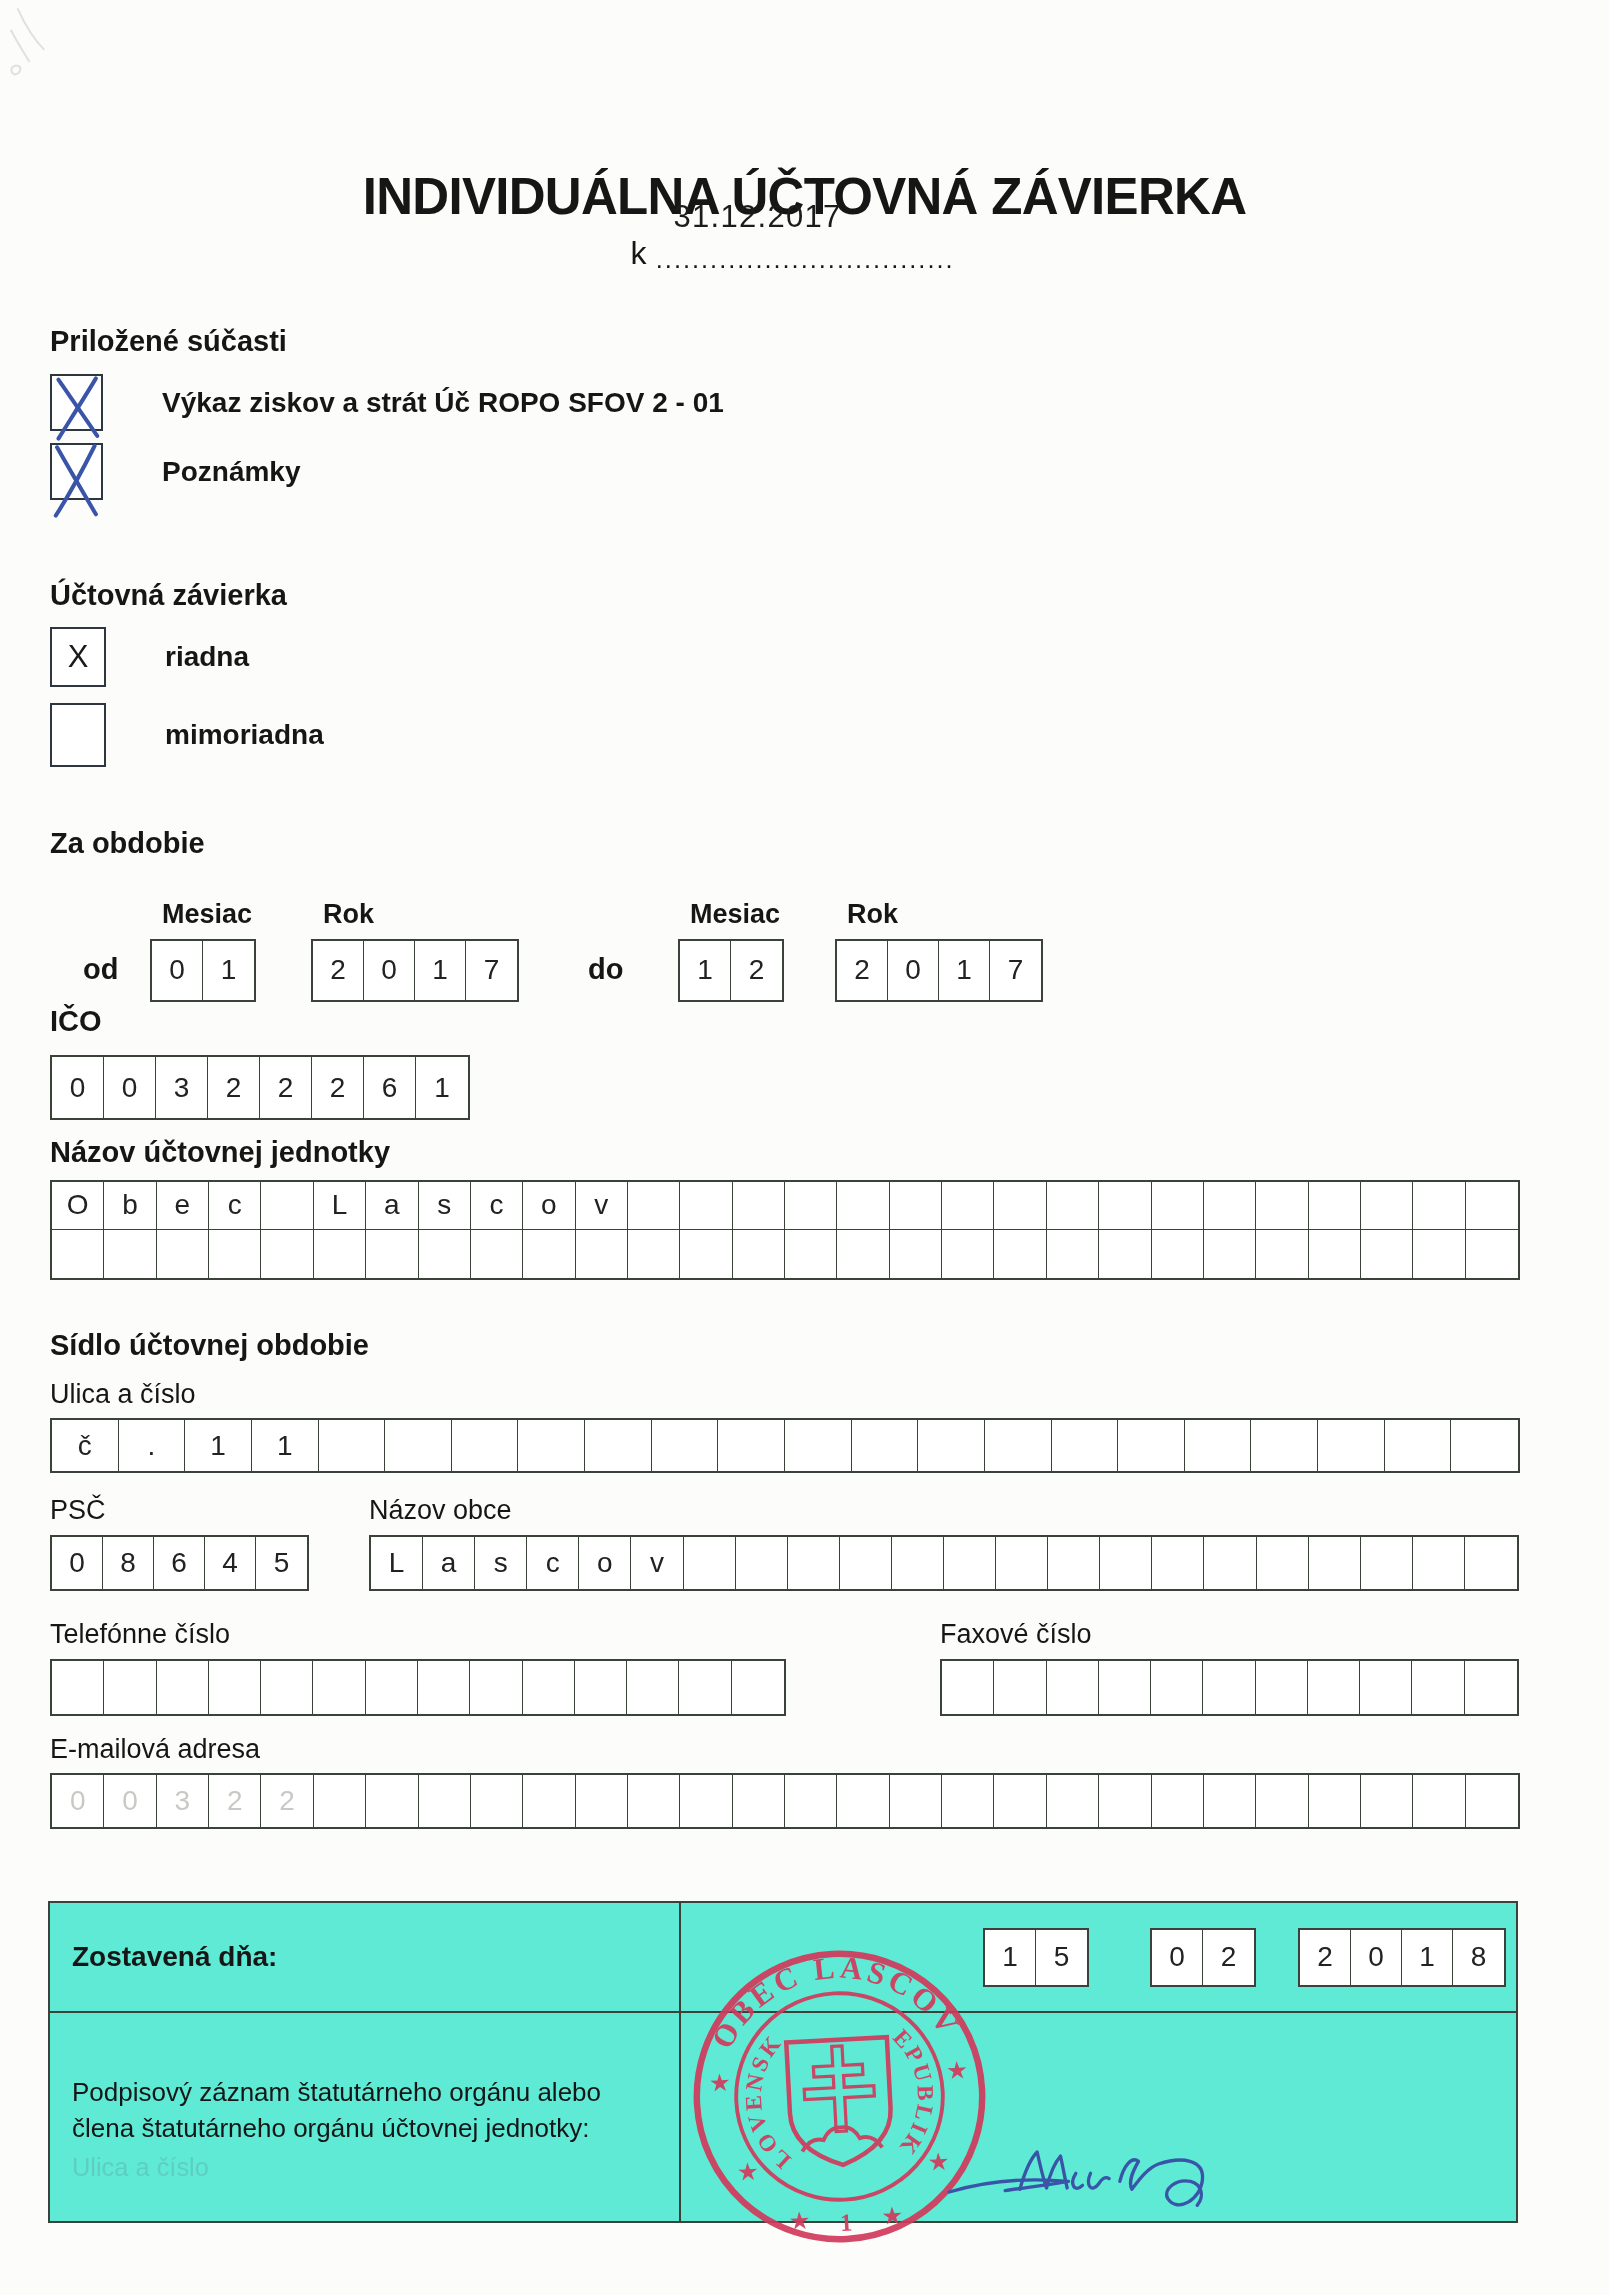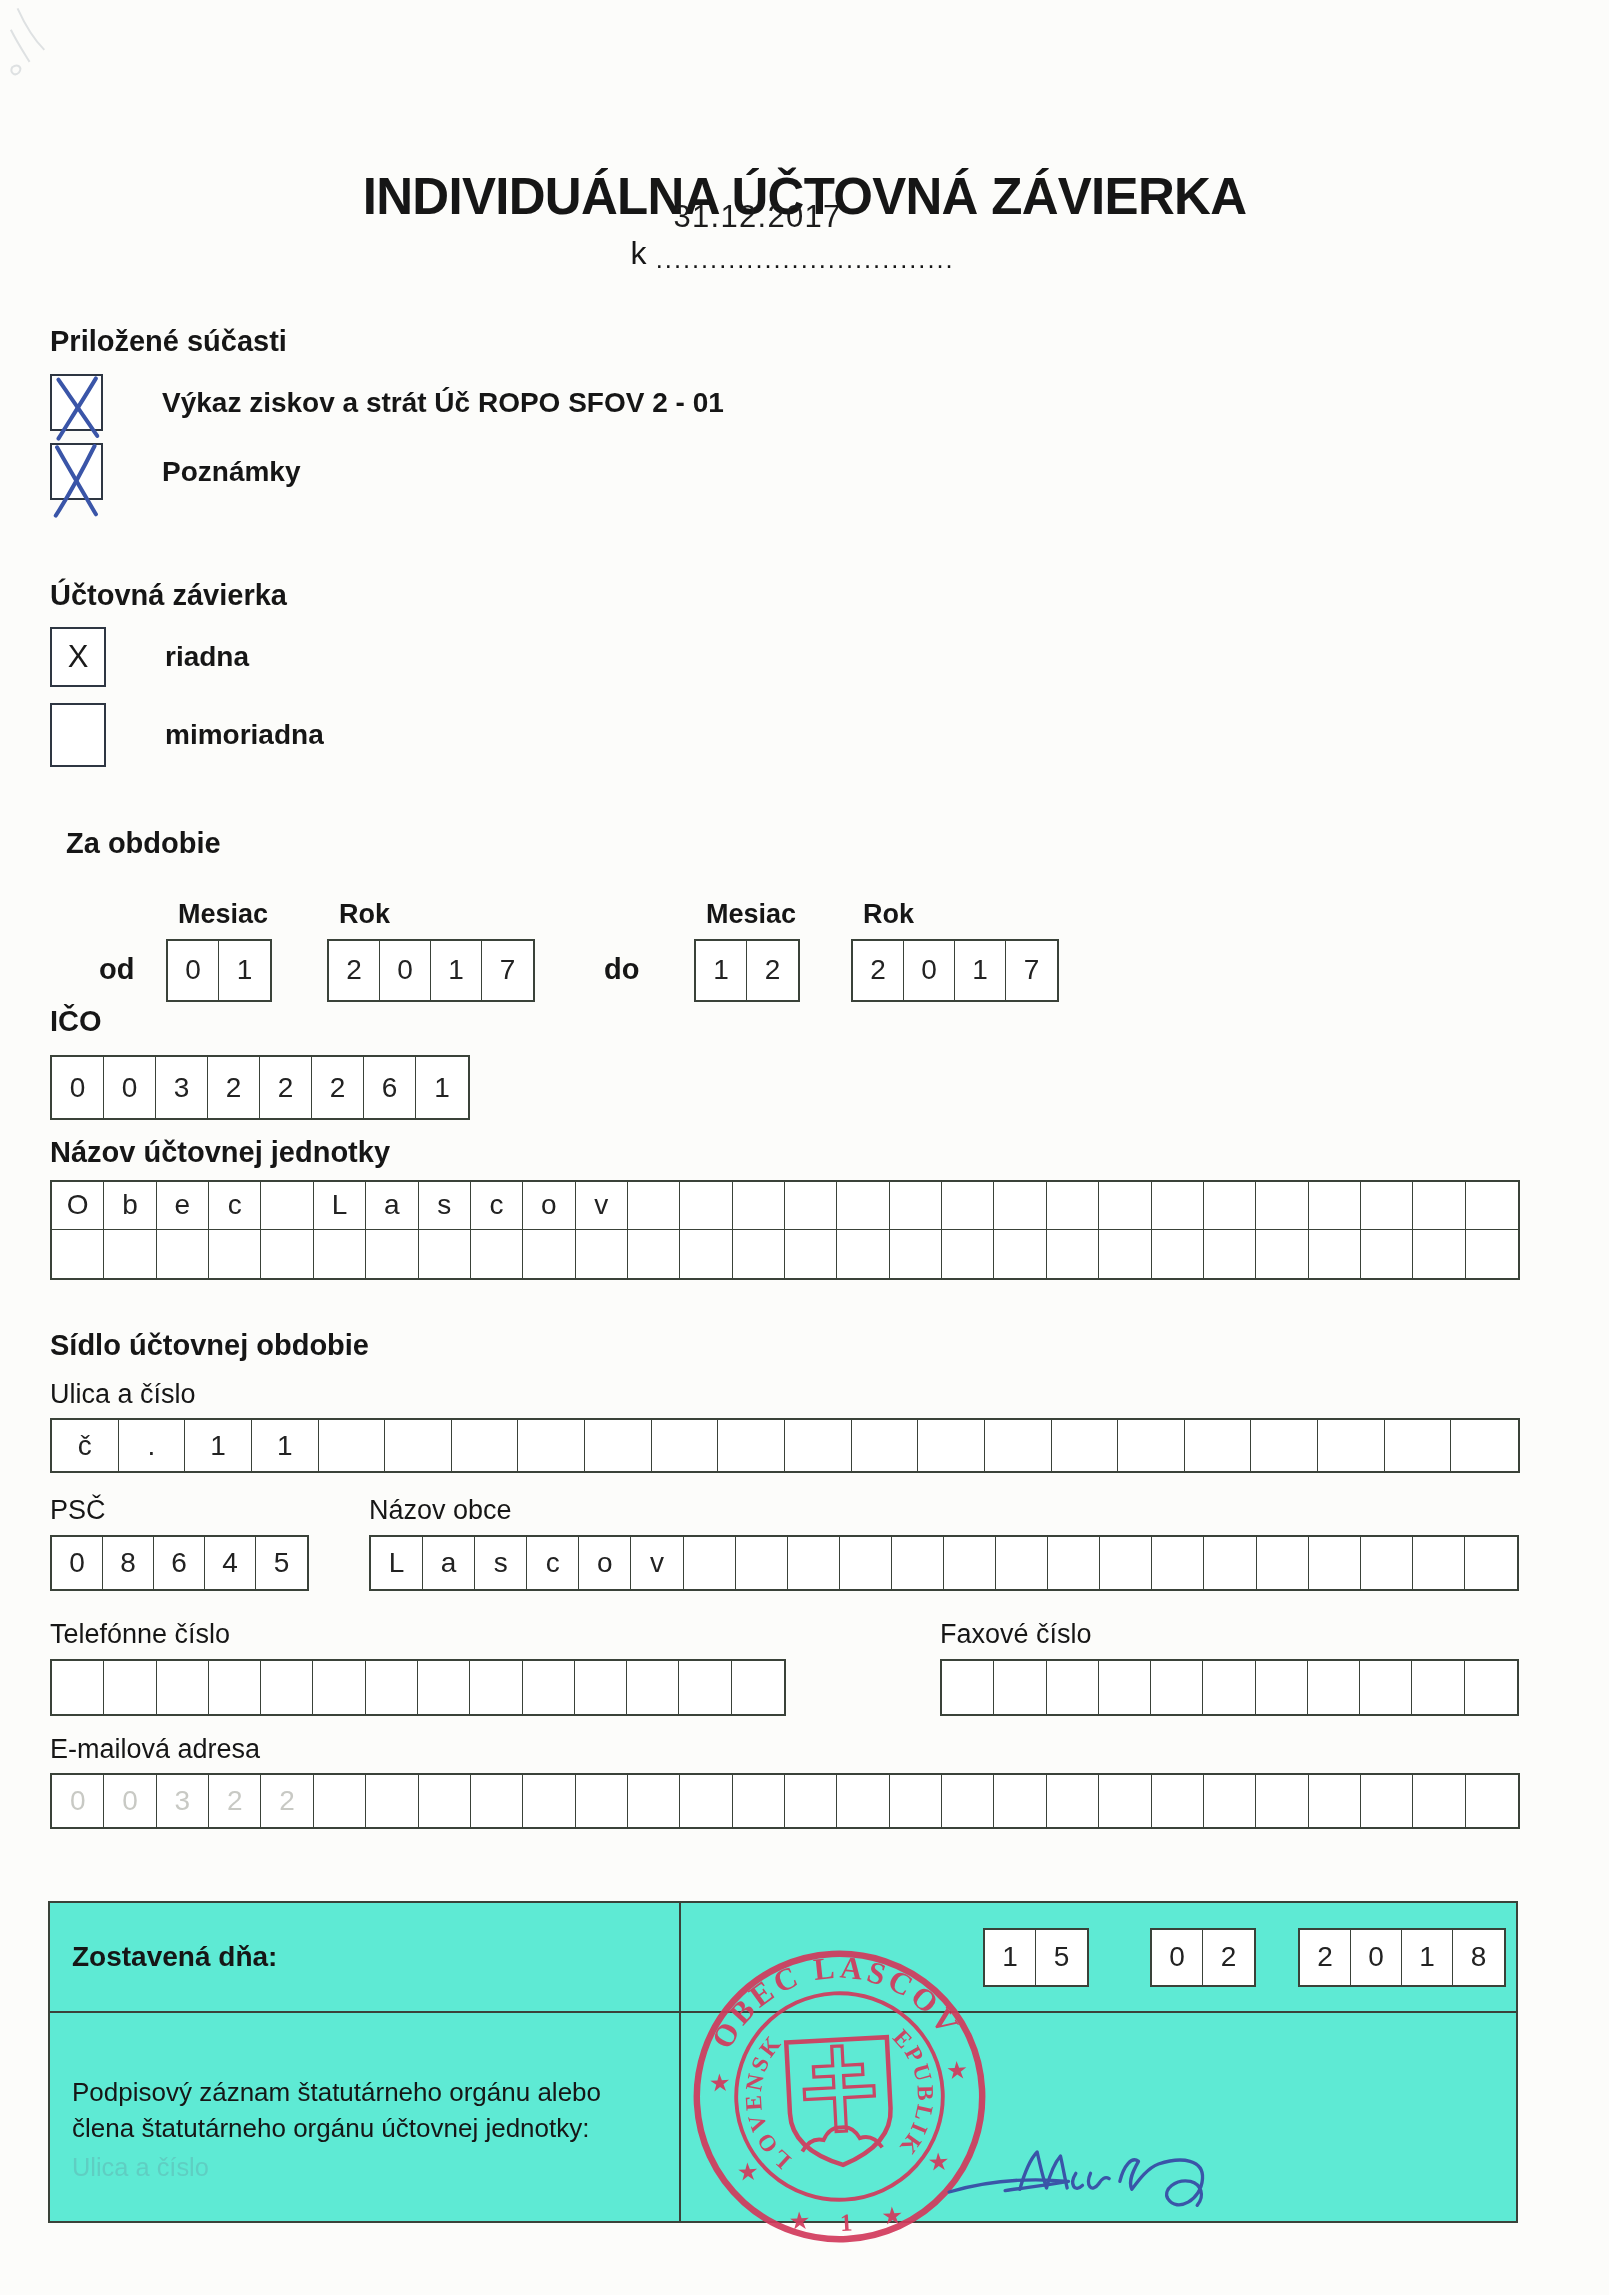--- a/index.html
+++ b/index.html
@@ -151,21 +151,21 @@
       </div>
       <div class="lbl b">riadna</div>
     </div>
 
     <div class="ckrow">
       <div class="ckbox" style="width:56px;height:64px;"></div>
       <div class="lbl b">mimoriadna</div>
     </div>
   </div>
 
-  <div class="sec" style="top:827px;margin-left:16px;">
+  <div class="sec" style="top:827px;">
     <div class="h2">Za obdobie</div>
     <div class="period-row">
       <div class="p-abs p-odo" style="left:33px;top:86px;">od</div>
       <div class="p-abs p-lbl" style="left:112px;top:32px;">Mesiac</div>
       <div class="p-abs cellgrid g2" style="left:100px;top:72px;">
           <div class="cell">0</div>
           <div class="cell">1</div>
         </div>
       <div class="p-abs p-lbl" style="left:273px;top:32px;">Rok</div>
       <div class="p-abs cellgrid g4" style="left:261px;top:72px;">

